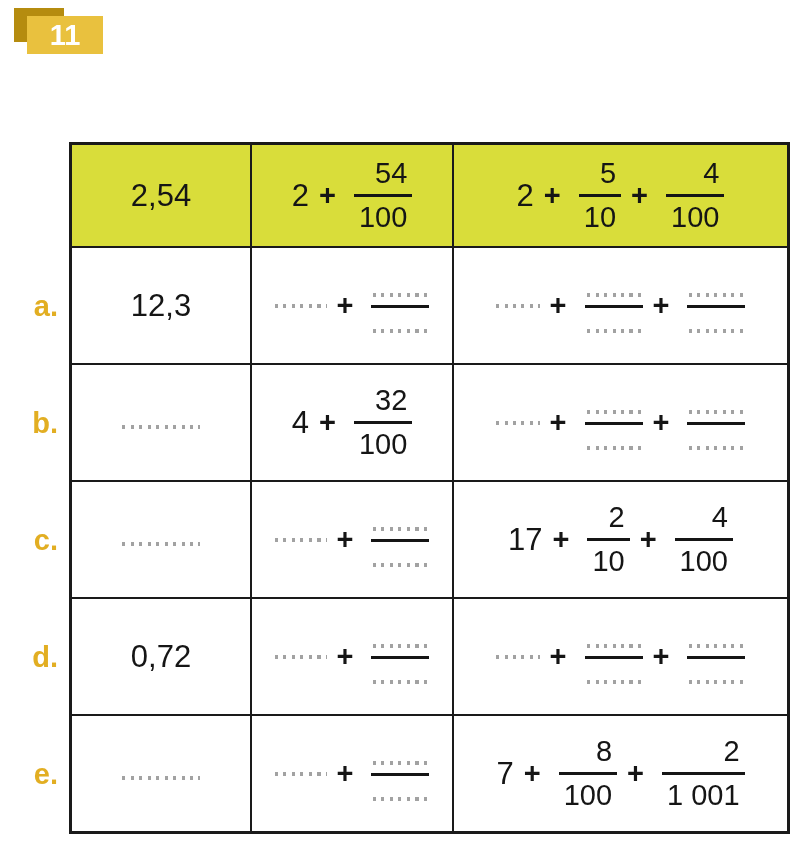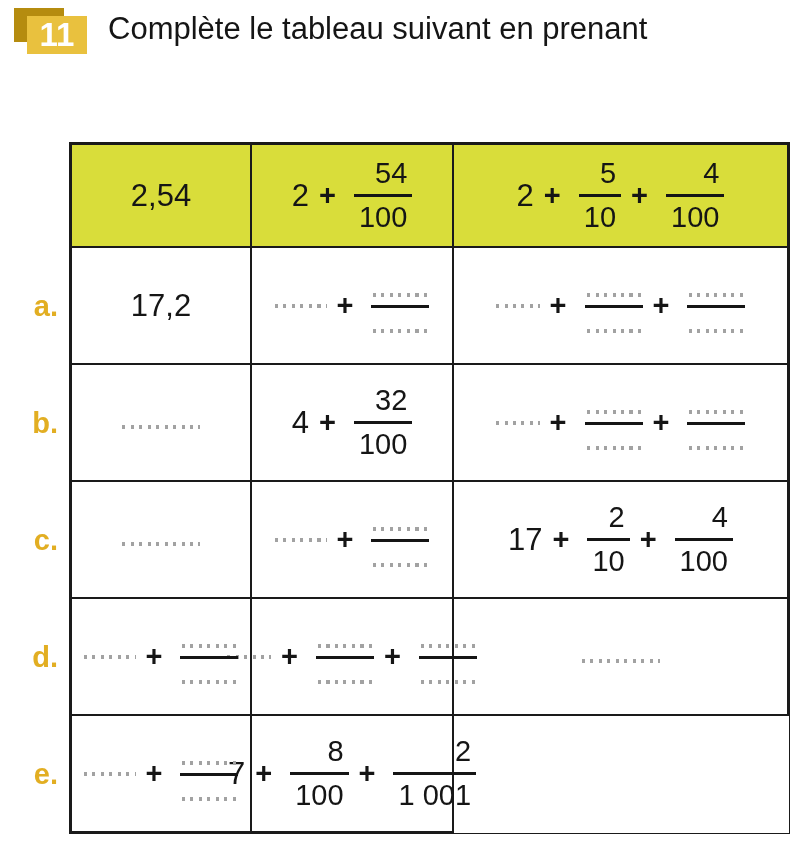--- a/index.html
+++ b/index.html
@@ -15,22 +15,22 @@
   html,body{background:#fff;}
   .page{
     position:relative;width:803px;height:862px;background:#fff;overflow:hidden;
     font-family:"Liberation Sans","DejaVu Sans",sans-serif;color:var(--ink);
   }
   
   .title-block{position:absolute;top:8px;left:14px;width:732px;font-size:31px;line-height:1.38;}
   .badge{float:left;width:86px;height:40px;position:relative;margin-right:8px;}
   .badge-back{position:absolute;left:0;top:0;width:50px;height:34px;background:var(--badge-back);}
   .badge-front{
-    position:absolute;left:13px;top:8px;width:60px;height:38px;background:var(--badge-front);
-    color:#fff;font-weight:700;font-size:33px;display:flex;align-items:center;justify-content:center;
+    position:absolute;left:13px;top:8px;width:76px;height:38px;background:var(--badge-front);
+    color:#fff;font-weight:700;font-size:29px;display:flex;align-items:center;justify-content:center;
   }
   .title-line{display:block;}
   
   .row-label{
     position:absolute;left:0;width:58px;height:117px;display:flex;align-items:center;
     justify-content:flex-end;font-weight:700;font-size:29px;color:var(--label);
   }
   
   .grid{
     position:absolute;left:70px;top:143px;display:grid;
@@ -69,21 +69,20 @@
 </head>
 <body>
 
 <div class="page">
 
   <div class="title-block">
     <span class="badge">
       <span class="badge-back"></span>
       <span class="badge-front">11</span>
     </span>
-    <span class="title-line">Complète le tableau suivant en prenant</span>
   </div>
 
   <div class="grid" id="grid">
       <div class="dcell hdr">
         <span class="val">2,54</span>
       </div>
       <div class="dcell hdr">
         <span class="expr">
           <span class="int">2</span>
           <span class="plus">+</span>
@@ -105,21 +104,21 @@
           </span>
           <span class="plus">+</span>
           <span class="frac">
             <span class="num">4</span>
             <span class="fbar"></span>
             <span class="den">100</span>
           </span>
         </span>
       </div>
       <div class="dcell">
-        <span class="val">17,2</span>
+        <span class="val">12,3</span>
       </div>
       <div class="dcell">
         <span class="expr">
           <span class="dotline dots-lead6"></span>
           <span class="plus">+</span>
           <span class="frac ph">
             <span class="dotline dots-frac"></span>
             <span class="fbar"></span>
             <span class="dotline dots-frac dengap"></span>
           </span>
@@ -196,20 +195,23 @@
             <span class="fbar"></span>
             <span class="den">10</span>
           </span>
           <span class="plus">+</span>
           <span class="frac">
             <span class="num">4</span>
             <span class="fbar"></span>
             <span class="den">100</span>
           </span>
         </span>
+      </div>
+      <div class="dcell">
+        <span class="val">0,72</span>
       </div>
       <div class="dcell">
         <span class="expr">
           <span class="dotline dots-lead6"></span>
           <span class="plus">+</span>
           <span class="frac ph">
             <span class="dotline dots-frac"></span>
             <span class="fbar"></span>
             <span class="dotline dots-frac dengap"></span>
           </span>

